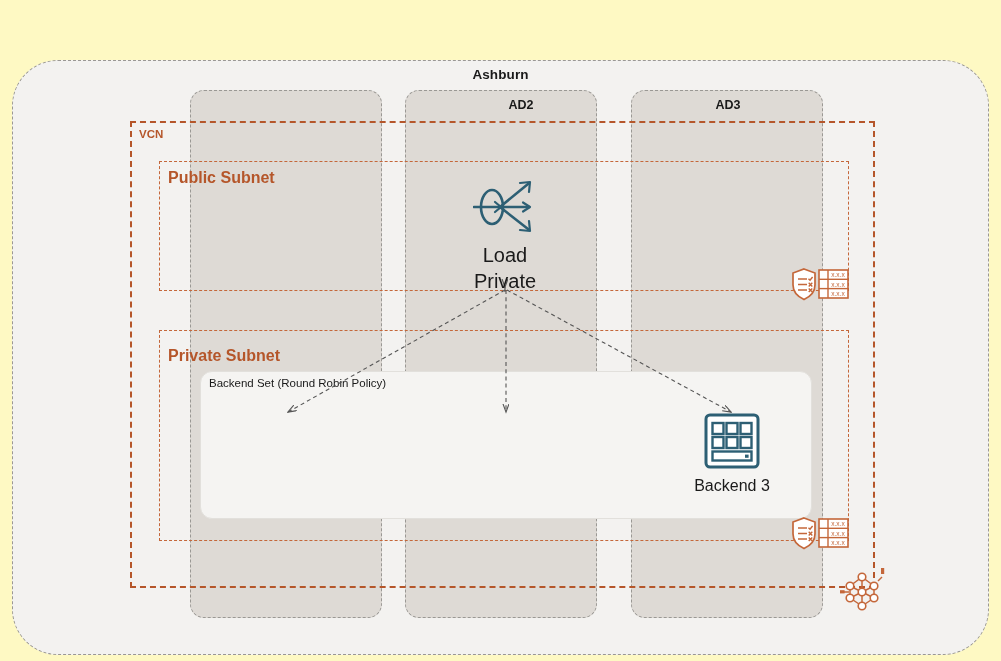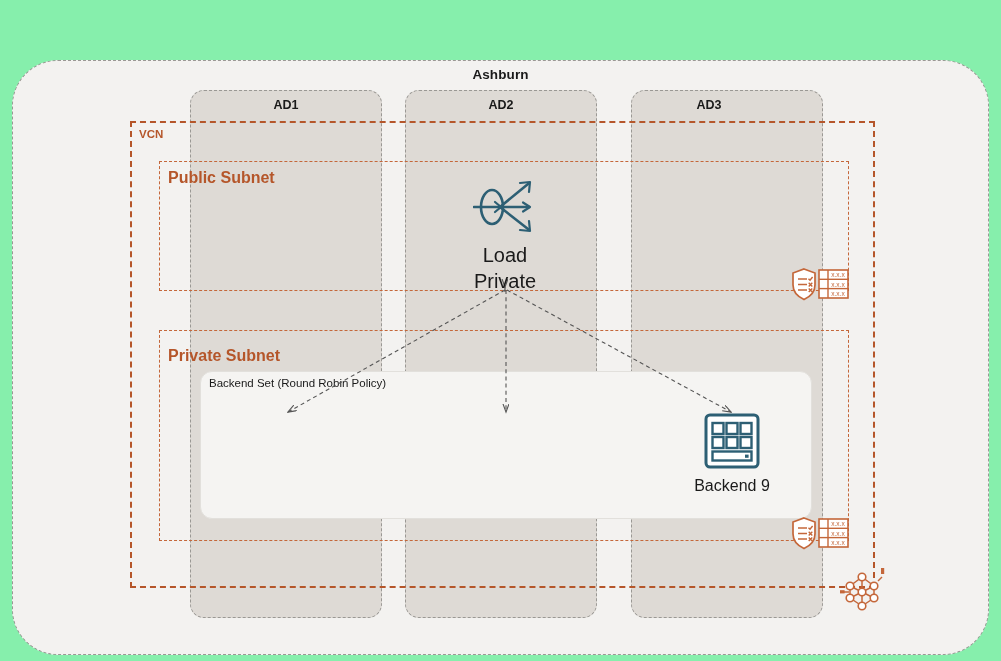--- a/index.html
+++ b/index.html
@@ -8,21 +8,21 @@
     background: #ffffff;
   }
   body {
     font-family: "Liberation Sans", sans-serif;
     -webkit-font-smoothing: antialiased;
   }
   #canvas {
     position: relative;
     width: 1001px;
     height: 661px;
-    background: #86efac;
+    background: #fef9c3;
     overflow: hidden;
   }
 
   
   .region-box {
     position: absolute;
     left: 12px;
     top: 60px;
     width: 977px;
     height: 595px;
@@ -60,22 +60,22 @@
   .ad-label {
     position: absolute;
     top: 98px;
     width: 192px;
     text-align: center;
     font-size: 12.5px;
     font-weight: bold;
     color: #1a1a1a;
   }
   .ad-label.ad1 { left: 190px; }
-  .ad-label.ad2 { left: 405px; }
-  .ad-label.ad3 { left: 613px; }
+  .ad-label.ad2 { left: 405px; padding-left: 20px; }
+  .ad-label.ad3 { left: 632px; }
 
   
   .vcn-box {
     position: absolute;
     left: 130px;
     top: 121px;
     width: 745px;
     height: 467px;
     border: 2.6px dashed #b5562a;
     box-sizing: border-box;
@@ -194,21 +194,20 @@
 <body>
 
 <div id="canvas">
 
   <div class="region-box"></div>
   <div class="region-title">Ashburn</div>
 
   <div class="ad-col ad1"></div>
   <div class="ad-col ad2"></div>
   <div class="ad-col ad3"></div>
-  <div class="ad-label ad1">AD1</div>
   <div class="ad-label ad2">AD2</div>
   <div class="ad-label ad3">AD3</div>
 
   <div class="subnet-box public"></div>
   <div class="subnet-box private"></div>
 
   <div class="vcn-box"></div>
   <div class="vcn-label">VCN</div>
 
   <div class="subnet-label public">Public Subnet</div>
@@ -263,21 +262,21 @@
       <rect x="3" y="3" width="52" height="52" rx="4" fill="#ffffff" stroke="#2d5f74" stroke-width="3"></rect>
       <rect x="9.5" y="11" width="11" height="11" fill="none" stroke="#2d5f74" stroke-width="2.4"></rect>
       <rect x="23.5" y="11" width="11" height="11" fill="none" stroke="#2d5f74" stroke-width="2.4"></rect>
       <rect x="37.5" y="11" width="11" height="11" fill="none" stroke="#2d5f74" stroke-width="2.4"></rect>
       <rect x="9.5" y="25" width="11" height="11" fill="none" stroke="#2d5f74" stroke-width="2.4"></rect>
       <rect x="23.5" y="25" width="11" height="11" fill="none" stroke="#2d5f74" stroke-width="2.4"></rect>
       <rect x="37.5" y="25" width="11" height="11" fill="none" stroke="#2d5f74" stroke-width="2.4"></rect>
       <rect x="9.5" y="39.5" width="39" height="9" fill="none" stroke="#2d5f74" stroke-width="2.4"></rect>
       <rect x="42" y="42.6" width="3.6" height="3.2" fill="#2d5f74"></rect>
     </svg>
-    <div class="backend-text">Backend 9</div>
+    <div class="backend-text">Backend 3</div>
   </div>
 
   <div class="seclist top">
     <svg width="60" height="36" viewBox="0 0 60 36">
       <path d="M14,3 L25,7 L25,19 C25,26 19.5,31 14,33.5 C8.5,31 3,26 3,19 L3,7 Z" fill="#ffffff" stroke="#c4673a" stroke-width="1.7"></path>
       <line x1="8" y1="13" x2="17" y2="13" stroke="#c4673a" stroke-width="1.5"></line>
       <line x1="8" y1="18.5" x2="17" y2="18.5" stroke="#c4673a" stroke-width="1.5"></line>
       <line x1="8" y1="24" x2="17" y2="24" stroke="#c4673a" stroke-width="1.5"></line>
       <path d="M18.5,12.8 L20,14.3 L22.6,11" fill="none" stroke="#c4673a" stroke-width="1.4"></path>
       <path d="M18.7,16.8 L22.3,20.4 M22.3,16.8 L18.7,20.4" stroke="#c4673a" stroke-width="1.4"></path>

